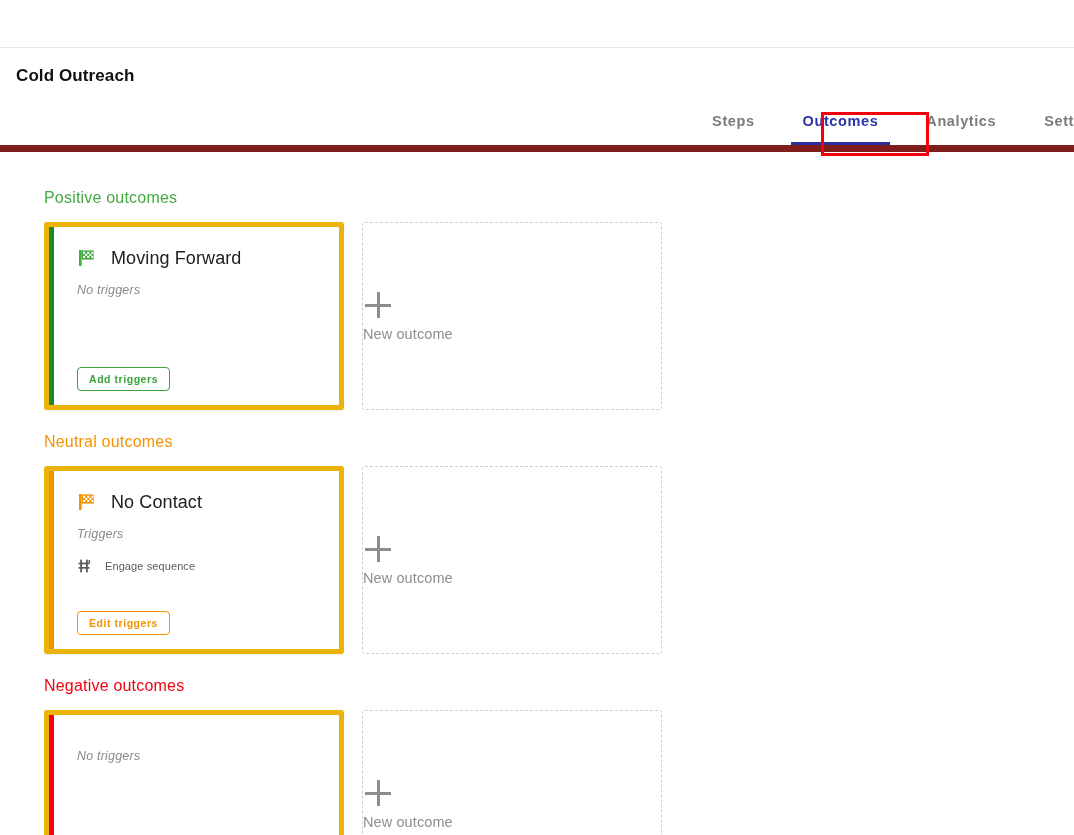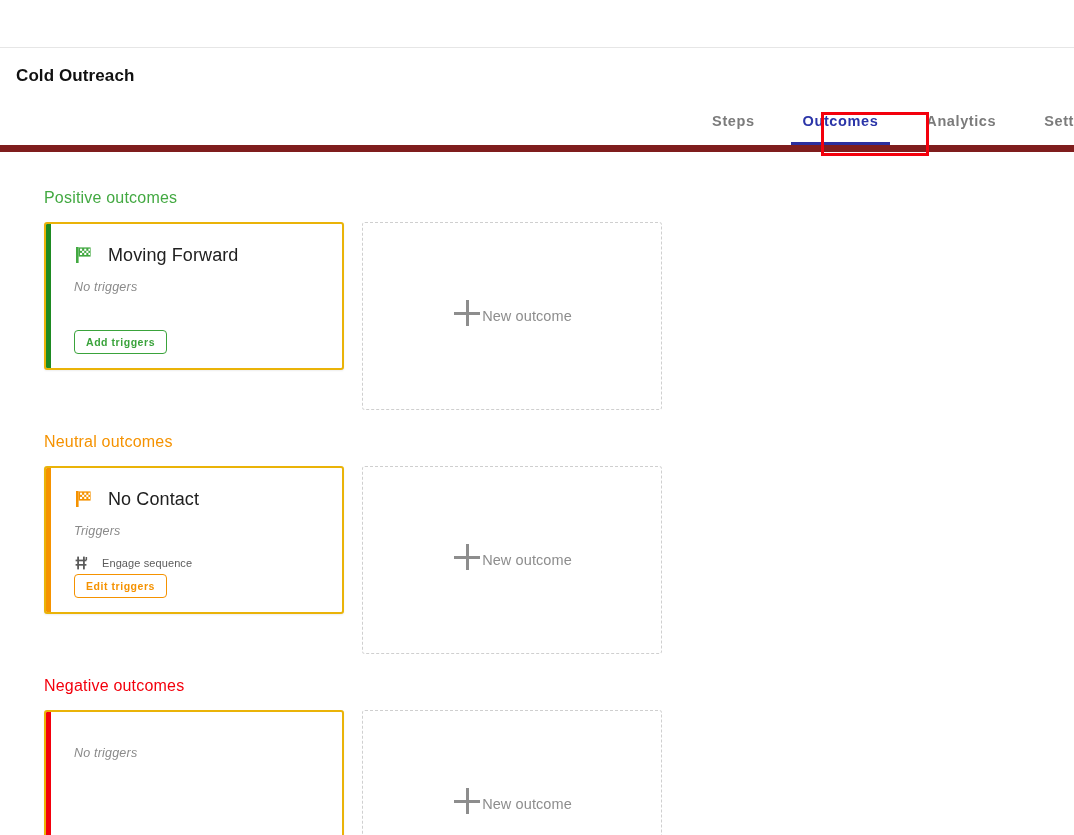--- a/index.html
+++ b/index.html
@@ -105,23 +105,23 @@
   .cards-row {
     display: flex;
     gap: 18px;
     margin-bottom: 22px;
   }
 
   
   .outcome-card {
     position: relative;
     width: 300px;
-    height: 148px;
-    background: #ffffff;
-    border: 2px solid #eab308;
+    height: 188px;
+    background: #ffffff;
+    border: 5px solid #eab308;
     border-radius: 3px;
     box-sizing: border-box;
     box-shadow: 0 1px 2px rgba(0,0,0,0.07);
     overflow: hidden;
   }
   .accent-bar {
     position: absolute;
     left: 0;
     top: 0;
     bottom: 0;
@@ -189,22 +189,21 @@
   .btn-orange { color: #f59200; border: 1px solid #f59200; }
 
   
   .new-card {
     width: 300px;
     height: 188px;
     border: 1px dashed #cfcfcf;
     border-radius: 3px;
     box-sizing: border-box;
     display: flex;
-    flex-direction: row;
-    align-items: center;
+    flex-direction: column;
     justify-content: center;
     background: #ffffff;
     cursor: pointer;
   }
   .plus-icon {
     position: relative;
     width: 30px;
     height: 30px;
     margin-bottom: 6px;
   }

